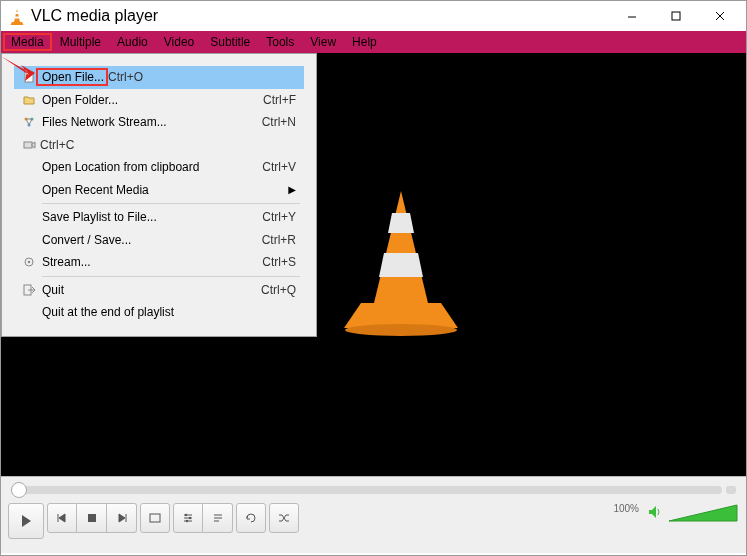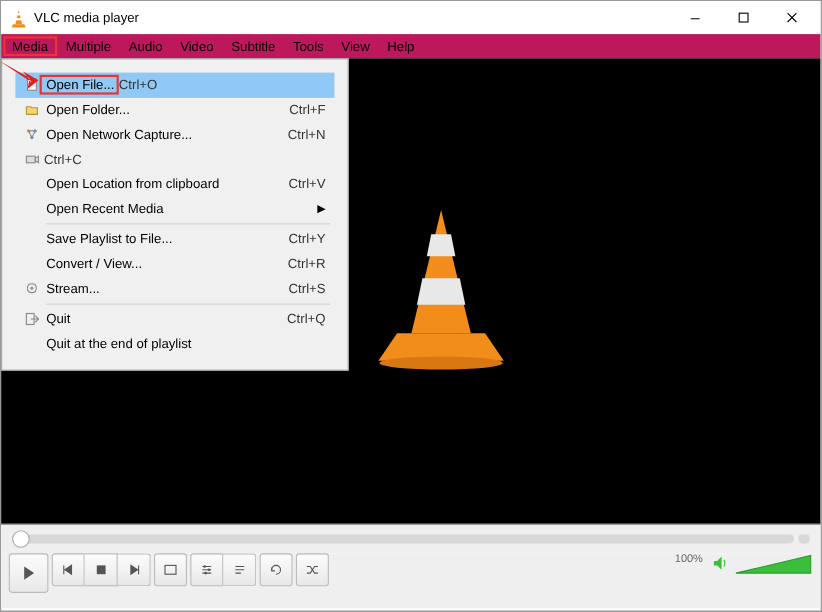--- a/index.html
+++ b/index.html
@@ -1,20 +1,20 @@
 <!DOCTYPE html>
 <html><head>
 <meta charset="utf-8">
 <style>
 * { margin: 0; padding: 0; box-sizing: border-box; font-family: "Segoe UI", Tahoma, sans-serif; }
 body { background: #fff; width: 747px; height: 556px; overflow: hidden; position: relative; border: 1px solid #999; }
 
 .titlebar { height: 30px; display: flex; align-items: center; padding: 0 4px 0 8px; background: #fff; }
 .titlebar .cone-small { width: 16px; height: 16px; margin-right: 6px; }
-.titlebar .title { font-size: 12px; color: #000; flex: 1; }
+.titlebar .title { font-size: 16px; color: #000; flex: 1; }
 .titlebar .winbtn { width: 44px; height: 30px; display: flex; align-items: center; justify-content: center; color: #333; }
 
 .menubar { height: 22px; display: flex; align-items: center; padding: 0 2px; font-size: 12px; background: #be185d; }
 .menubar .m { padding: 2px 8px; cursor: default; }
 .menubar .m.highlighted { border: 2px solid #e33; padding: 0 6px; }
 
 .video { position: relative; background: #000; height: 424px; border-bottom: 1px solid #b8b8b8; }
 .video .cone-center { position: absolute; left: 335px; top: 130px; width: 130px; }
 
 .dropdown { position: absolute; left: 0; top: 52px; width: 316px; background: #f0f0f0; border: 1px solid #a0a0a0; box-shadow: 2px 2px 4px rgba(0,0,0,0.2); font-size: 12px; z-index: 10; padding: 12px; }
@@ -138,21 +138,21 @@
     <span class="icon-slot">
         <svg class="ico" viewBox="0 0 14 14">
           <circle cx="4" cy="4" r="1.5" fill="#f28c1a"></circle>
           <circle cx="10" cy="4" r="1.5" fill="#5a9"></circle>
           <circle cx="7" cy="10" r="1.5" fill="#59d"></circle>
           <line x1="4" y1="4" x2="10" y2="4" stroke="#888"></line>
           <line x1="4" y1="4" x2="7" y2="10" stroke="#888"></line>
           <line x1="10" y1="4" x2="7" y2="10" stroke="#888"></line>
         </svg>
       </span>
-    <span class="label">Open Network Capture...</span>
+    <span class="label">Files Network Stream...</span>
     <span class="shortcut">Ctrl+N</span>
   </div>
 
   <div class="drop-item">
     <span class="icon-slot">
         <svg class="ico" viewBox="0 0 14 14">
           <rect x="2" y="4" width="8" height="6" fill="#ddd" stroke="#888"></rect>
           <path d="M10 6 L13 4 L13 10 L10 8 Z" fill="#ddd" stroke="#888"></path>
         </svg>
       </span>
@@ -174,21 +174,21 @@
   <div class="drop-sep"></div>
 
   <div class="drop-item">
     <span class="icon-slot"></span>
     <span class="label">Save Playlist to File...</span>
     <span class="shortcut">Ctrl+Y</span>
   </div>
 
   <div class="drop-item">
     <span class="icon-slot"></span>
-    <span class="label">Convert / View...</span>
+    <span class="label">Convert / Save...</span>
     <span class="shortcut">Ctrl+R</span>
   </div>
 
   <div class="drop-item">
     <span class="icon-slot">
         <svg class="ico" viewBox="0 0 14 14">
           <path d="M3 7 Q3 3 7 3" fill="none" stroke="#888"></path>
           <path d="M3 7 Q3 11 7 11" fill="none" stroke="#888"></path>
           <circle cx="7" cy="7" r="1.3" fill="#888"></circle>
           <path d="M11 7 Q11 3 7 3" fill="none" stroke="#888"></path>

